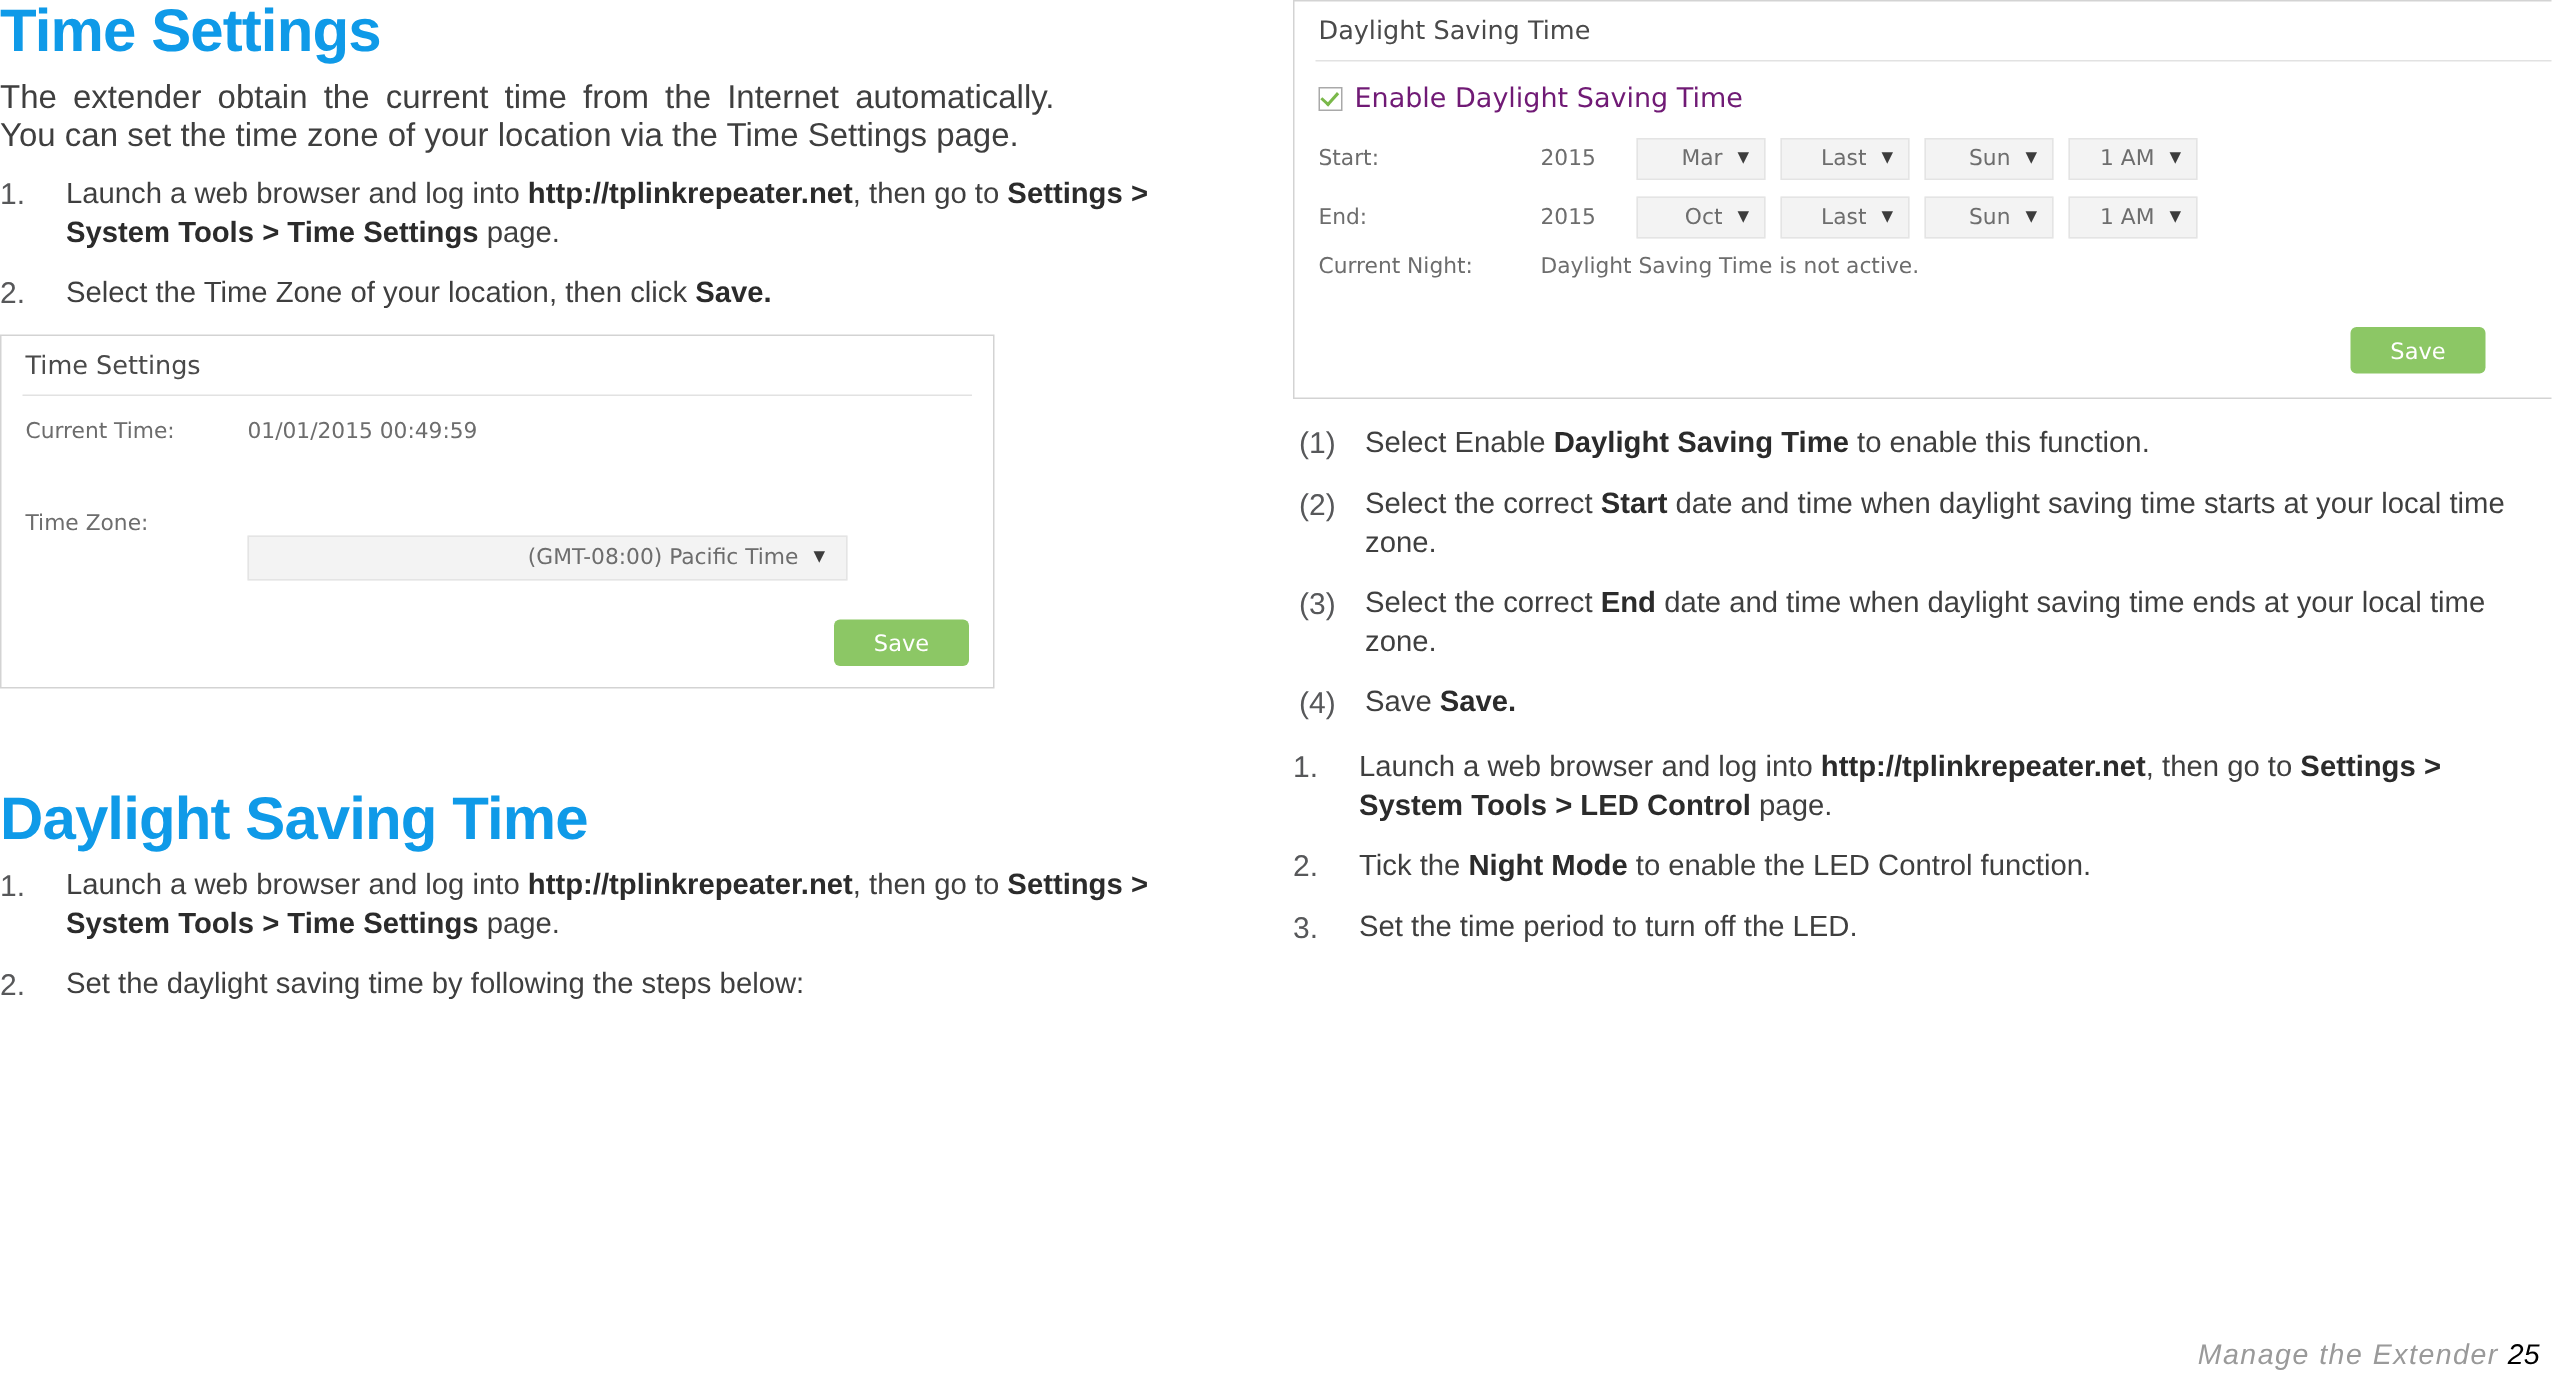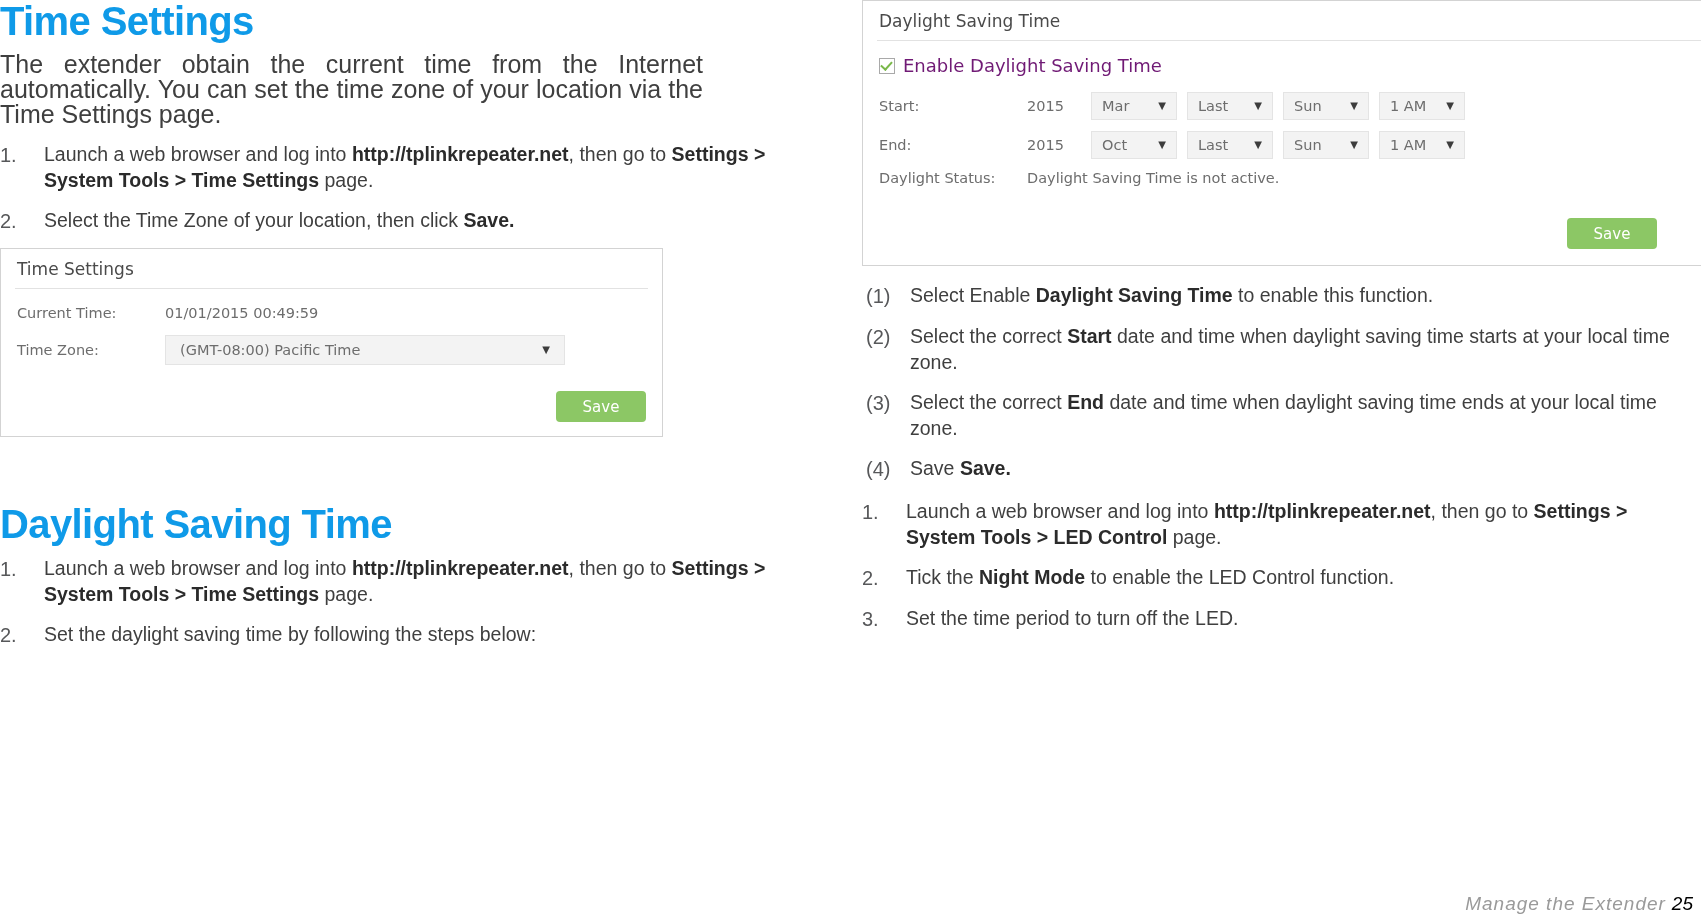--- a/index.html
+++ b/index.html
@@ -38,21 +38,21 @@
     font-size: 40px;
     font-weight: bold;
     color: #0f9ae8;
     margin: 0;
     padding: 0;
     line-height: 1.05;
     letter-spacing: -0.6px;
     font-stretch: condensed;
   }
   .intro-para {
-    font-size: 25px;
+    font-size: 22px;
     line-height: 25px;
     color: #3f3f3f;
     margin: 10px 0 0 0;
     text-align: justify;
     width: 703px;
   }
 
   
   .steps {
     margin: 14px 0 0 0;
@@ -124,36 +124,37 @@
   .ui-value {
     font-size: 14.5px;
     color: #6d6d6d;
   }
   .ui-select {
     background: #f3f3f3;
     border: 1px solid #e4e4e4;
     box-sizing: border-box;
     display: flex;
     align-items: center;
-    justify-content: space-between;
+    justify-content: flex-end;
     font-size: 14.5px;
     color: #6d6d6d;
     padding: 0 10px;
     height: 28px;
   }
   .ui-select .caret {
     font-size: 10px;
     color: #3c3c3c;
     line-height: 1;
     margin-left: 10px;
   }
   .tz-select {
     width: 400px;
     height: 30px;
     padding: 0 14px;
+    margin-top: 47px;
   }
   .save-btn {
     background: #8cc765;
     color: #ffffff;
     font-size: 15px;
     border: none;
     border-radius: 4px;
     width: 90px;
     height: 31px;
     cursor: pointer;
@@ -342,21 +343,21 @@
             <span>Sun</span>
             <span class="caret">▼</span>
           </div>
           <div class="ui-select dst-sel">
             <span>1 AM</span>
             <span class="caret">▼</span>
           </div>
         </div>
 
         <div class="dst-row" style="margin-bottom:4px;">
-          <div class="dst-label">Daylight Status:</div>
+          <div class="dst-label">Current Night:</div>
           <div class="ui-value">Daylight Saving Time is not active.</div>
         </div>
       </div>
       <div class="save-wrap" style="padding-right:64px; padding-bottom:16px; padding-top:20px;">
         <button class="save-btn">Save</button>
       </div>
     </div>
 
     <ul class="steps" id="dst-substeps" style="margin-top:16px; margin-left:4px;">
         <li class="step">

